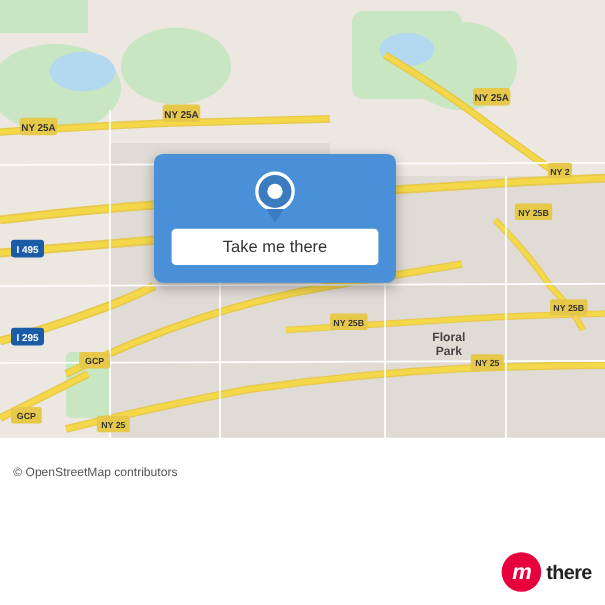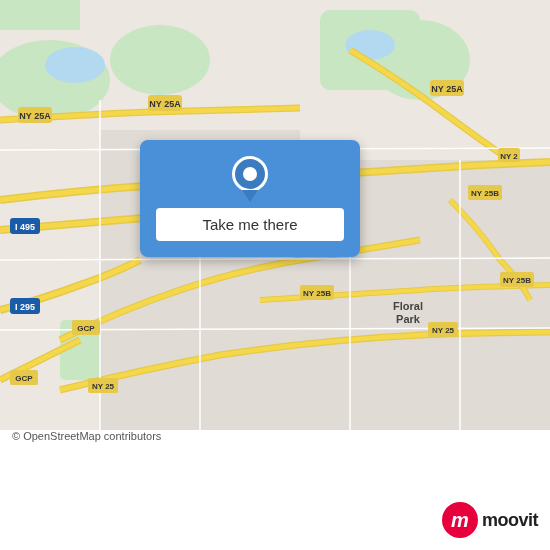--- a/index.html
+++ b/index.html
@@ -82,25 +82,25 @@
       width: 100%;
       text-align: center;
     }
 
     
     #bottom-bar {
       position: absolute;
       bottom: 0;
       left: 0;
       width: 550px;
-      height: 120px;
+      height: 152px;
       background: white;
       display: flex;
       flex-direction: column;
-      padding: 0 12px 8px 12px;
+      padding: 26px 12px 8px 12px;
       gap: 4px;
     }
 
     .osm-attribution {
       font-size: 11px;
       color: #555;
       margin-bottom: 4px;
     }
 
     .address-text {
@@ -260,15 +260,15 @@
   </div>
 </div>
 
 <div id="bottom-bar">
   <div class="osm-attribution">
     <span>© OpenStreetMap contributors</span>
   </div>
 
   <div class="moovit-logo">
     <div class="moovit-m">m</div>
-    <span class="moovit-text">moovit</span>
+    <span class="moovit-text">there</span>
   </div>
 </div>
 
 </body></html>

